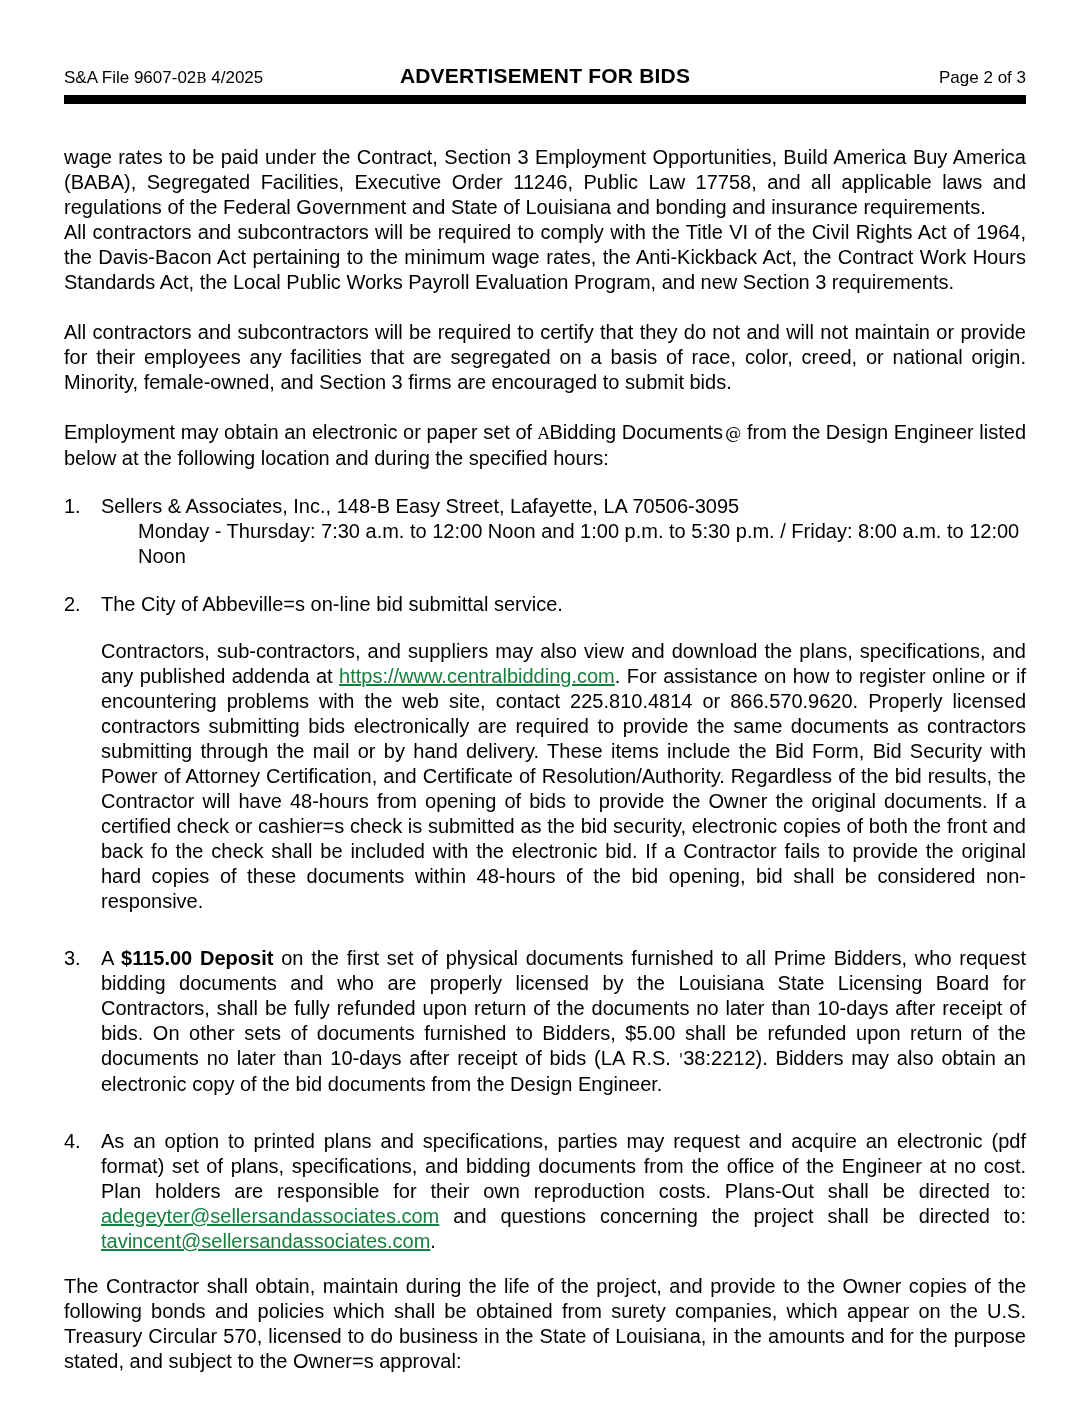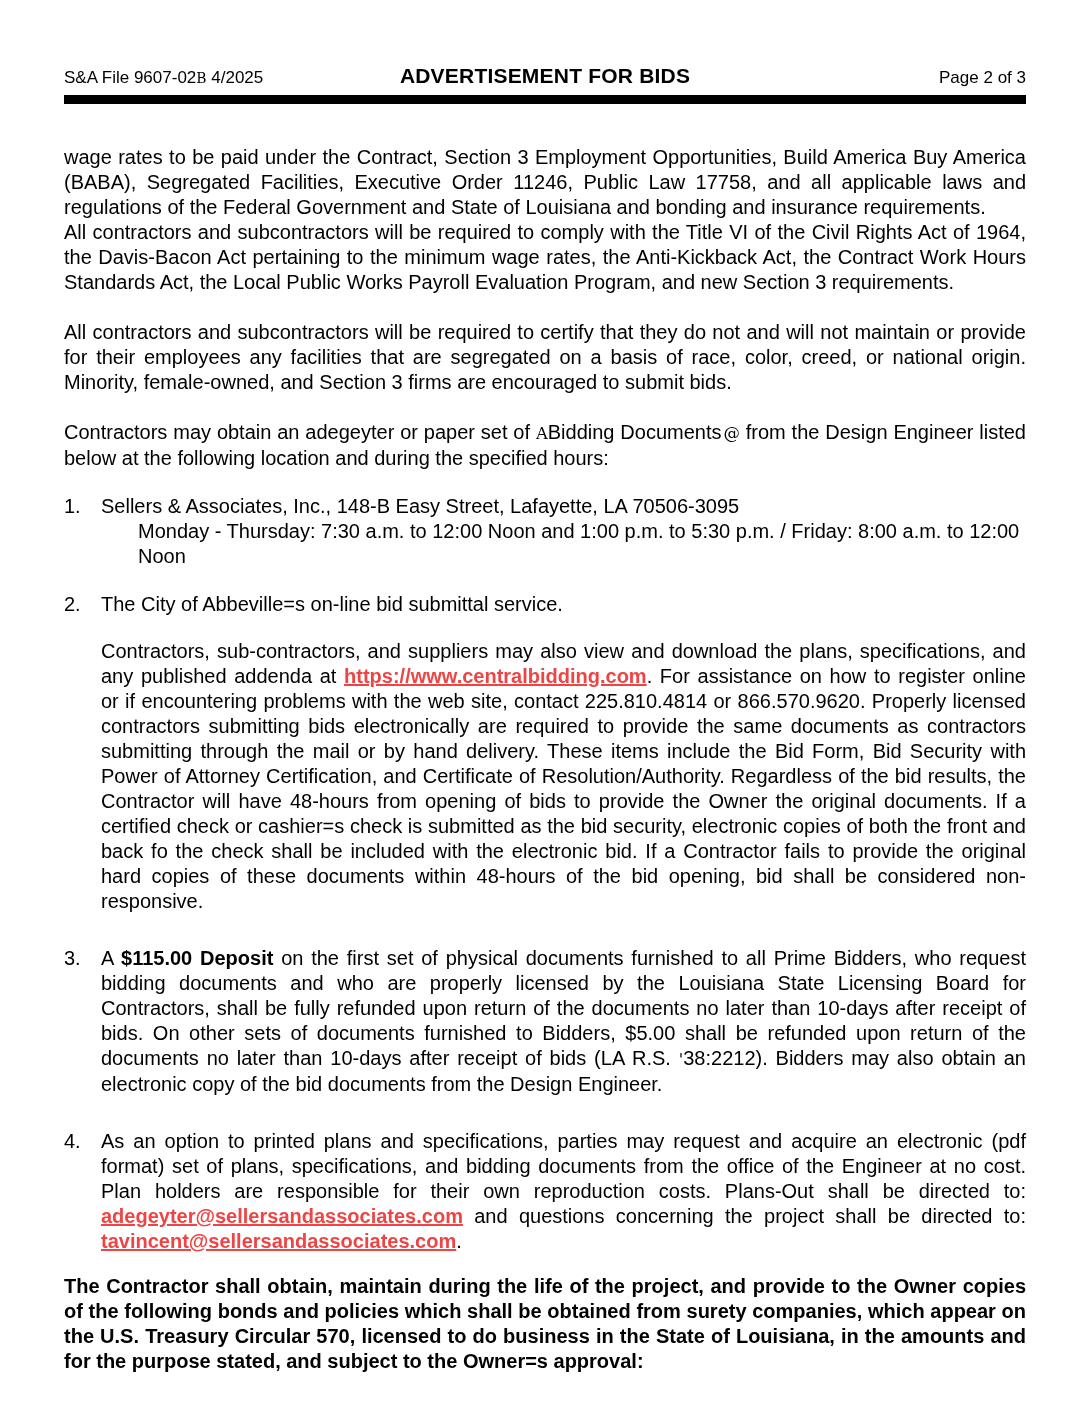--- a/index.html
+++ b/index.html
@@ -56,33 +56,32 @@
     width: 37px;
   }
   .item-body { flex: 1 1 auto; min-width: 0; }
   .indent2 { padding-left: 37px; }
   .sub-para {
     margin-top: 22px;
     margin-left: 37px;
     text-align: justify;
   }
   .mt-lg { margin-top: 32px; }
-  .mt-md { margin-top: 20px; font-weight: bold; }
+  .mt-md { margin-top: 20px; }
   .bold { font-weight: bold; }
   
   .wp-char {
     font-family: "DejaVu Serif", serif;
     font-size: 0.82em;
   }
   .wp-at { margin-left: 2px; }
   .link {
-    color: #ef4444;
+    color: #15803d;
     text-decoration: underline;
     cursor: pointer;
-    font-weight: bold;
   }
 </style>
 </head>
 <body>
 
 <div class="page">
   <div class="content">
 
     <header class="doc-header">
       <span class="hdr-left"><span>S&amp;A File 9607-02</span><span class="wp-char">B</span><span> 4/2025</span></span>
@@ -94,21 +93,21 @@
 
     <main class="doc-body">
 
       <p class="para mt0 justify">wage rates to be paid under the Contract, Section 3 Employment Opportunities, Build America Buy America (BABA), Segregated Facilities, Executive Order 11246, Public Law 17758, and all applicable laws and regulations of the Federal Government and State of Louisiana and bonding and insurance requirements.</p>
 
       <p class="para mt0 justify">All contractors and subcontractors will be required to comply with the Title VI of the Civil Rights Act of 1964, the Davis-Bacon Act pertaining to the minimum wage rates, the Anti-Kickback Act, the Contract Work Hours Standards Act, the Local Public Works Payroll Evaluation Program, and new Section 3 requirements.</p>
 
 
       <p class="para justify">All contractors and subcontractors will be required to certify that they do not and will not maintain or provide for their employees any facilities that are segregated on a basis of race, color, creed, or national origin. Minority, female-owned, and Section 3 firms are encouraged to submit bids.</p>
 
-      <p class="para justify"><span>Contractors may obtain an adegeyter or paper set of </span><span class="wp-char">A</span><span>Bidding Documents</span><span class="wp-char wp-at">@</span><span> from the Design Engineer listed below at the following location and during the specified hours:</span></p>
+      <p class="para justify"><span>Employment may obtain an electronic or paper set of </span><span class="wp-char">A</span><span>Bidding Documents</span><span class="wp-char wp-at">@</span><span> from the Design Engineer listed below at the following location and during the specified hours:</span></p>
 
       <div class="list-item">
         <span class="num">1.</span>
         <div class="item-body">
           <div>Sellers &amp; Associates, Inc., 148-B Easy Street, Lafayette, LA 70506-3095</div>
           <div class="indent2">Monday - Thursday: 7:30 a.m. to 12:00 Noon and 1:00 p.m. to 5:30 p.m. / Friday: 8:00 a.m. to 12:00 Noon</div>
         </div>
       </div>
 
       <div class="list-item">

